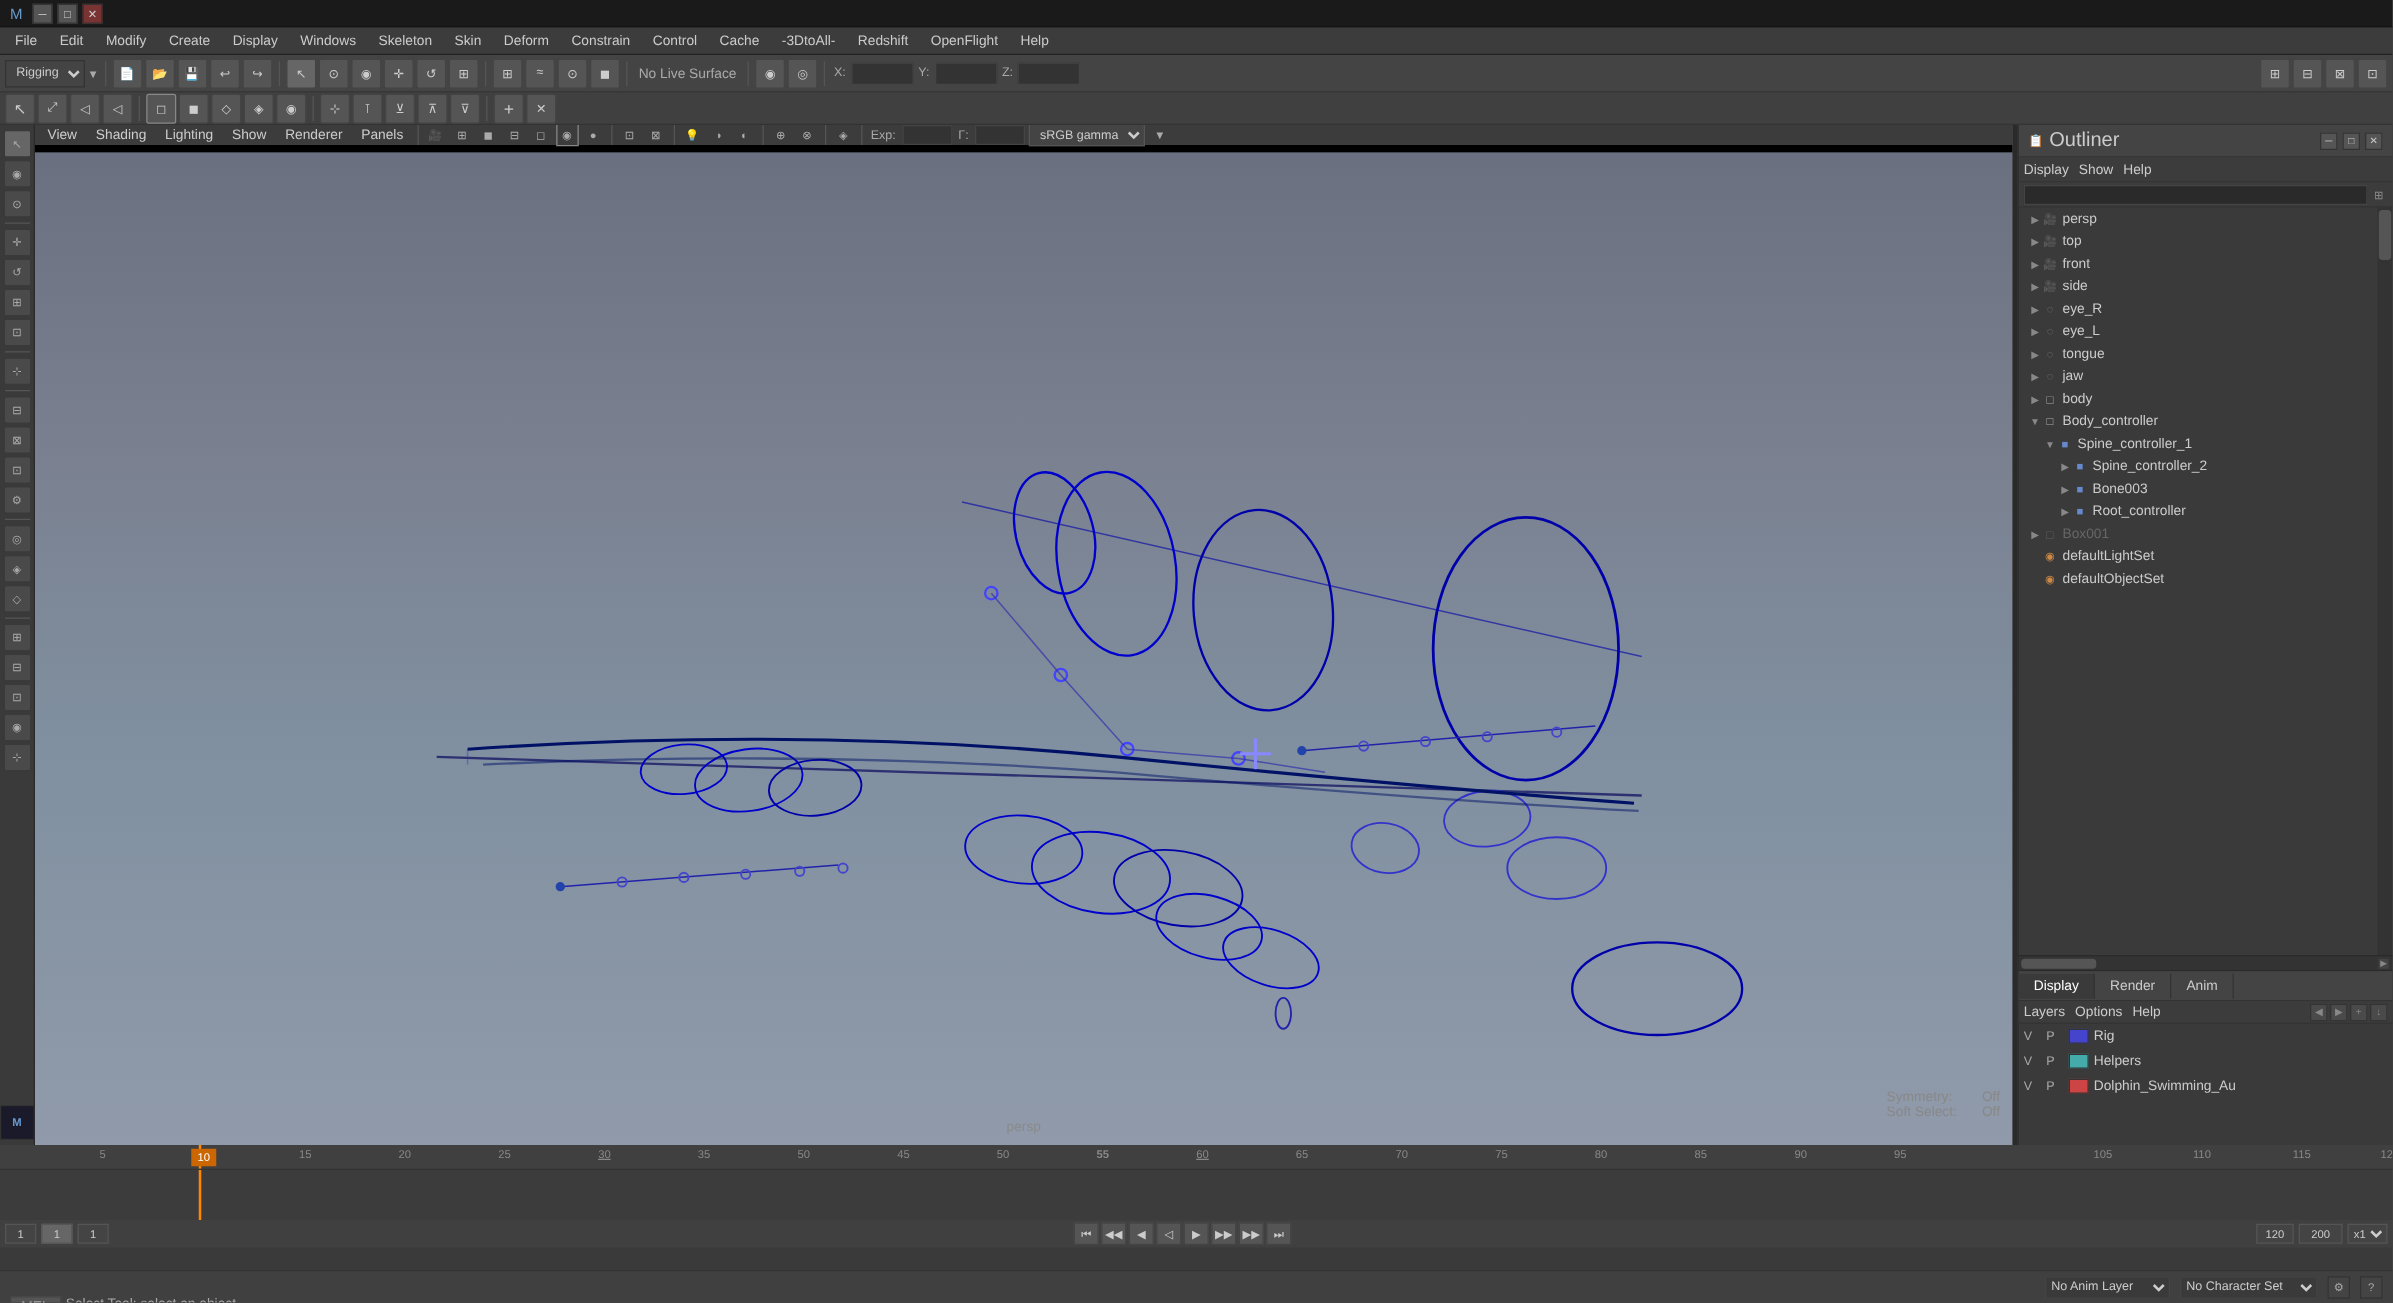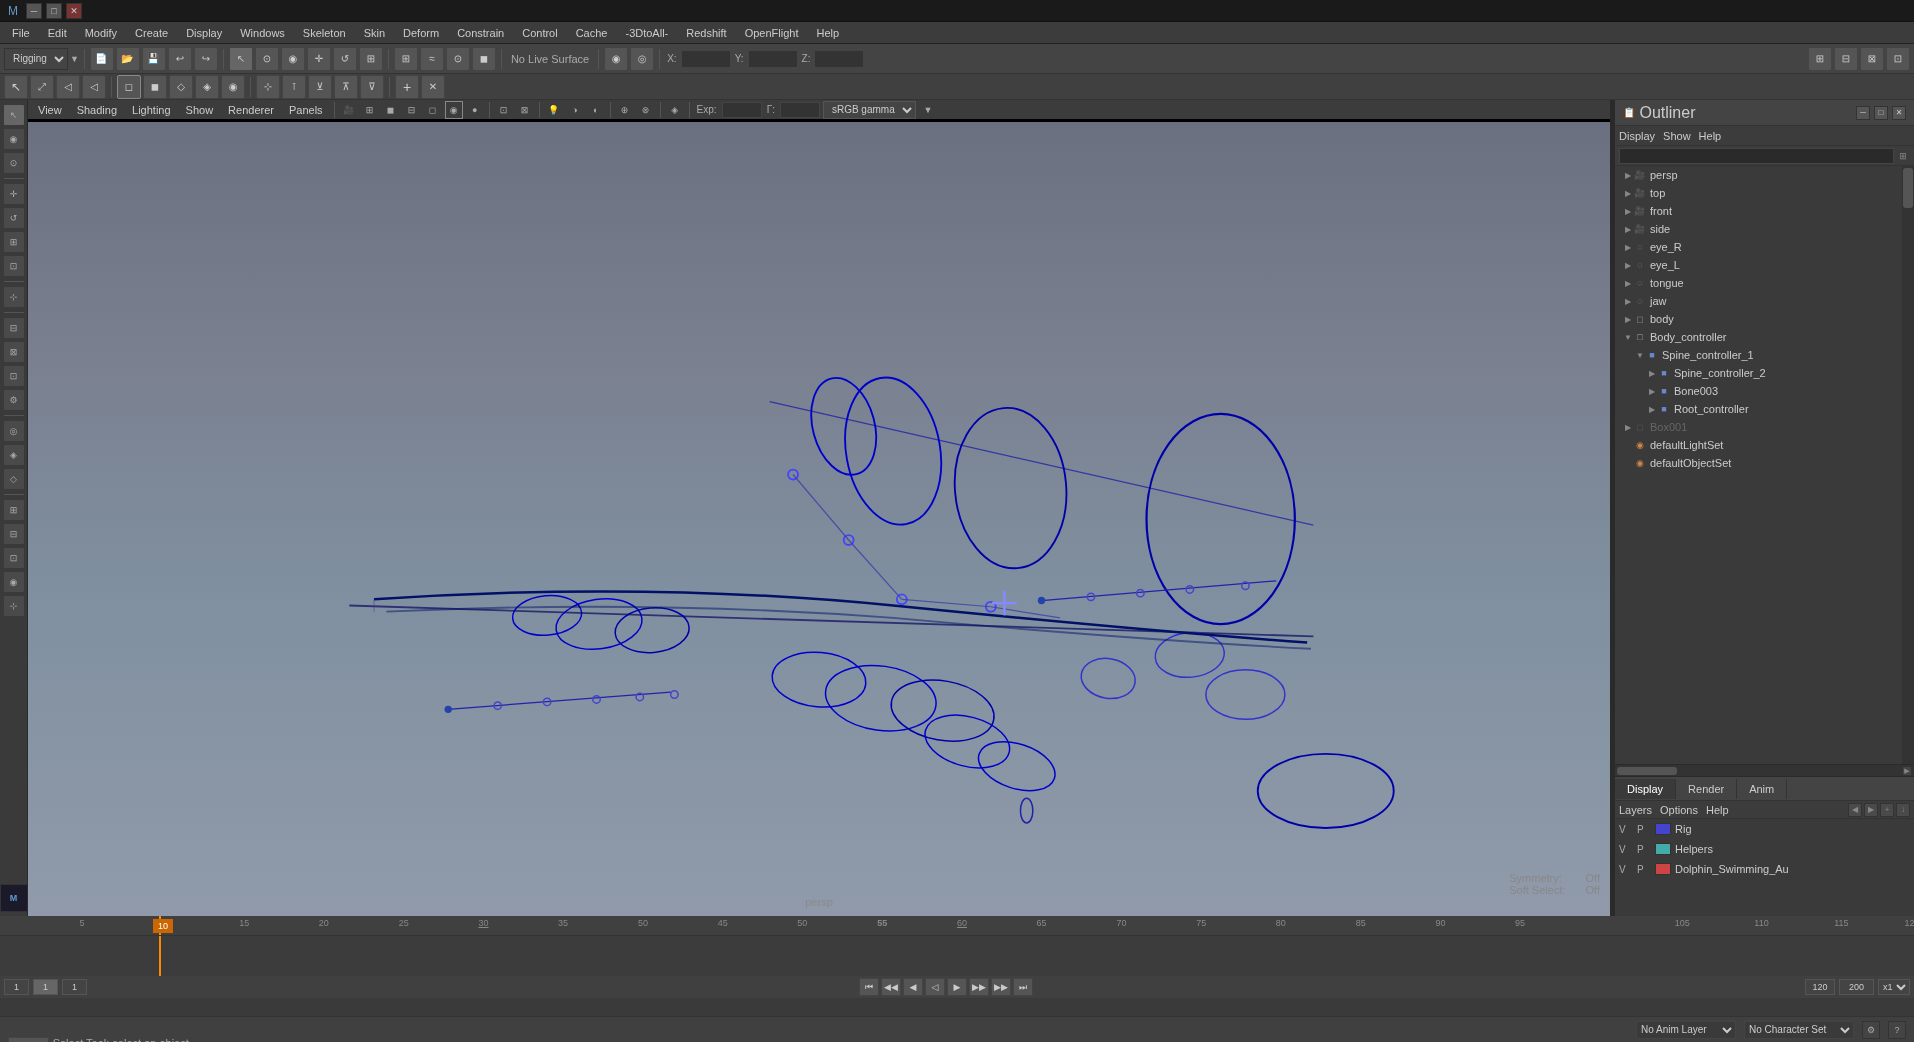--- a/index.html
+++ b/index.html
@@ -569,21 +569,21 @@
     }
 
     
     #vp-top-toolbar {
       height: 22px;
       background: #3c3c3c;
       display: flex;
       align-items: center;
       padding: 0 4px;
       gap: 3px;
-      border-bottom: 3px solid #000000;
+      border-bottom: 6px solid #000000;
     }
 
     .vp-number-input {
       width: 40px;
       height: 16px;
       background: #333;
       border: 1px solid #444;
       color: #ccc;
       font-size: 10px;
       text-align: center;

